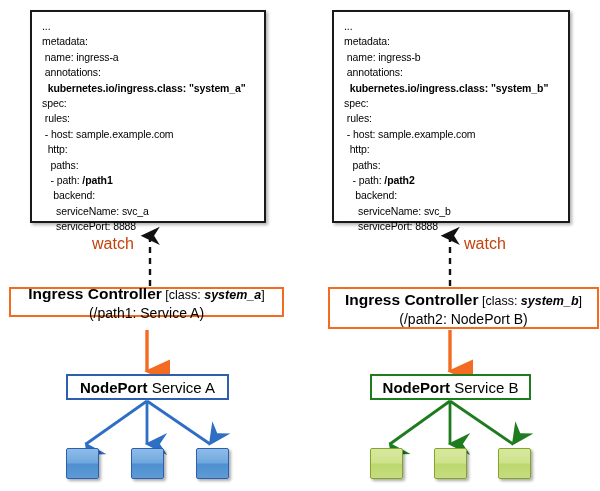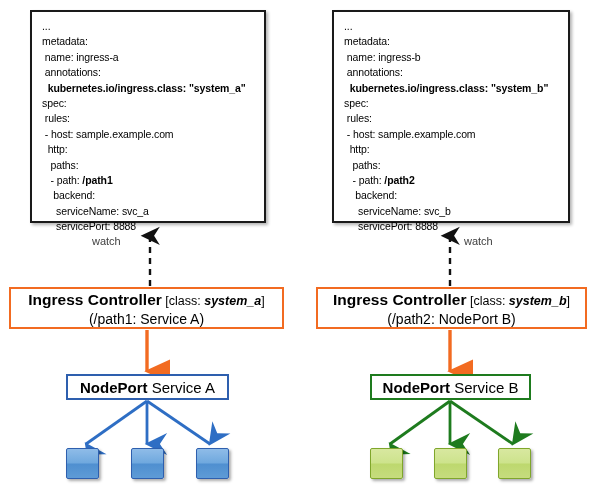--- a/index.html
+++ b/index.html
@@ -53,42 +53,42 @@
     line-height: 15.4px;
     white-space: pre;
     letter-spacing: -0.1px;
   }
   .yaml-line { display: block; height: 15.4px; }
   .yaml-line b { font-weight: bold; }
 
   
   .watch-label {
     position: absolute;
-    font-size: 11px;
+    font-size: 16px;
     font-weight: normal;
-    color: #404040;
+    color: #c2410c;
     white-space: nowrap;
   }
   #watch-a { left: 92px;  top: 235px; }
   #watch-b { left: 464px; top: 235px; }
 
   
   .ingress-box {
     position: absolute;
     box-sizing: border-box;
     background: #ffffff;
     border: 2px solid #F26B21;
     display: flex;
     flex-direction: column;
     align-items: center;
     justify-content: center;
     padding-top: 1px;
   }
-  #ingress-a { left: 9px;   top: 287px; width: 275px; height: 42px; }
-  #ingress-b { left: 316px; top: 287px; width: 271px; height: 42px; }
+  #ingress-a { left: 9px;   top: 287px; width: 275px; height: 30px; }
+  #ingress-b { left: 328px; top: 287px; width: 271px; height: 42px; }
 
   .ingress-title {
     font-size: 14.5px;
     line-height: 19px;
     white-space: nowrap;
   }
   .ingress-title .strong { font-weight: bold; font-size: 15.5px; }
   .ingress-title .cls    { font-weight: normal; font-size: 12.5px; }
   .ingress-title .cls i  { font-style: italic; font-weight: bold; }
 

